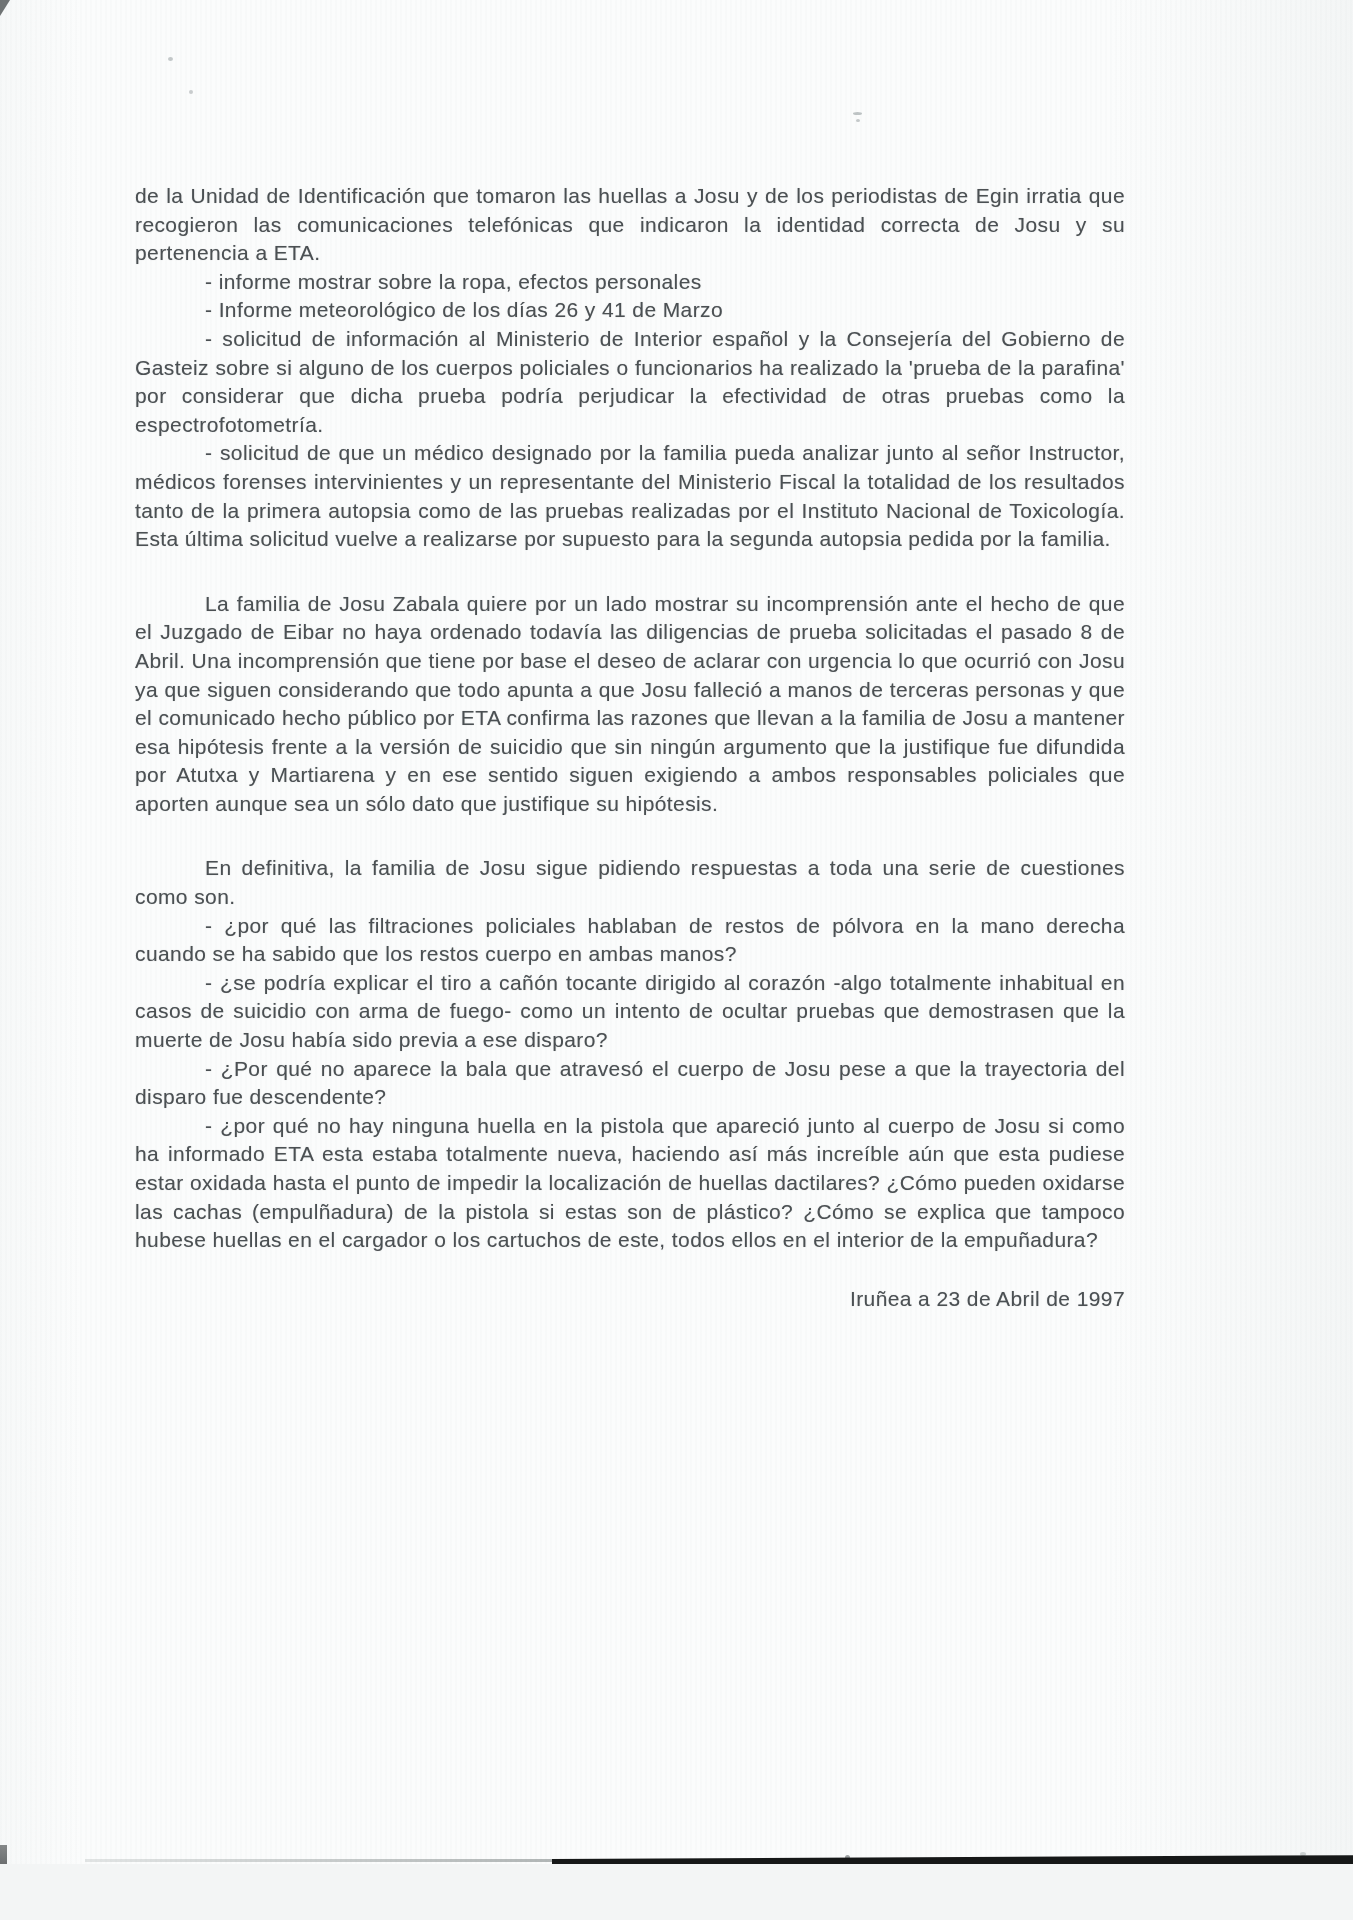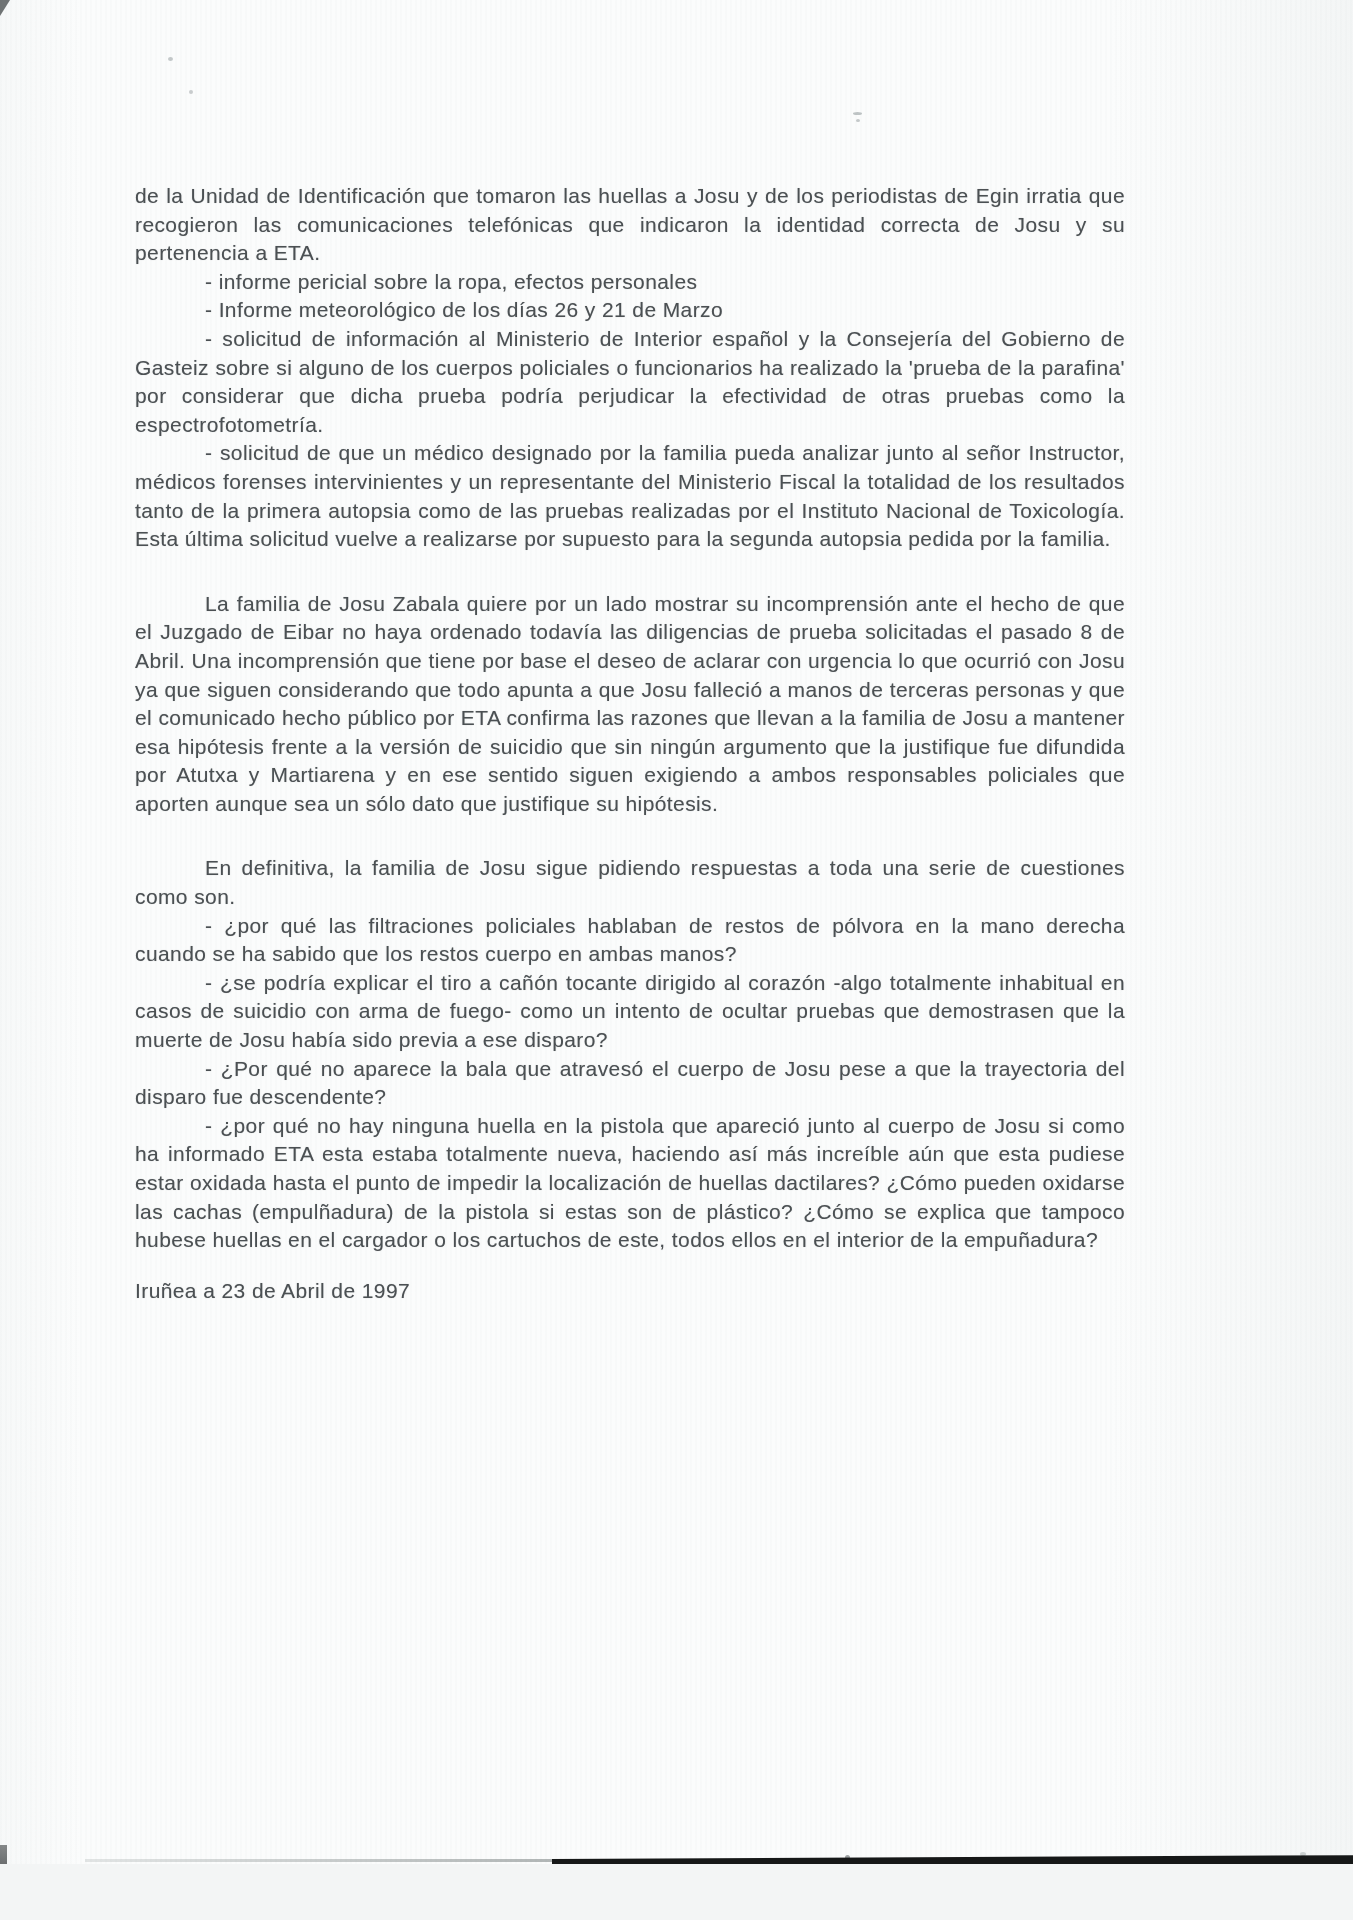--- a/index.html
+++ b/index.html
@@ -31,22 +31,23 @@
     letter-spacing: 0.4px;
     text-shadow: 0 0 1px rgba(75,80,83,0.35);
   }
   .p {
     margin: 0;
     text-align: justify;
   }
   .ind { text-indent: 70px; }
   .sp  { margin-top: 36px; }
   .date {
+    text-align: right;
     text-indent: 0;
-    margin-top: 22px;
+    margin-top: 30px;
   }
   
   .artifact { position: absolute; pointer-events: none; }
   .corner-tl {
     left: 0; top: 0;
     width: 10px; height: 16px;
     background: #4d5254;
     clip-path: polygon(0 0, 100% 0, 0 100%);
     opacity: 0.8;
   }
@@ -74,22 +75,22 @@
     background: linear-gradient(180deg, rgba(40,44,45,0.55), #23282a);
   }
 </style>
 </head>
 <body>
 
 <div class="page">
 
   <div class="doc">
     <p class="p">de la Unidad de Identificación que tomaron las huellas a Josu y de los periodistas de Egin irratia que recogieron las comunicaciones telefónicas que indicaron la identidad correcta de Josu y su pertenencia a ETA.</p>
-    <p class="p ind">- informe pericial sobre la ropa, efectos personales</p>
-    <p class="p ind">- Informe meteorológico de los días 26 y 21 de Marzo</p>
+    <p class="p ind">- informe mostrar sobre la ropa, efectos personales</p>
+    <p class="p ind">- Informe meteorológico de los días 26 y 41 de Marzo</p>
     <p class="p ind">- solicitud de información al Ministerio de Interior español y la Consejería del Gobierno de Gasteiz sobre si alguno de los cuerpos policiales o funcionarios ha realizado la 'prueba de la parafina' por considerar que dicha prueba podría perjudicar la efectividad de otras pruebas como la espectrofotometría.</p>
     <p class="p ind">- solicitud de que un médico designado por la familia pueda analizar junto al señor Instructor, médicos forenses intervinientes y un representante del Ministerio Fiscal la totalidad de los resultados tanto de la primera autopsia como de las pruebas realizadas por el Instituto Nacional de Toxicología. Esta última solicitud vuelve a realizarse por supuesto para la segunda autopsia pedida por la familia.</p>
     <p class="p ind sp">La familia de Josu Zabala quiere por un lado mostrar su incomprensión ante el hecho de que el Juzgado de Eibar no haya ordenado todavía las diligencias de prueba solicitadas el pasado 8 de Abril. Una incomprensión que tiene por base el deseo de aclarar con urgencia lo que ocurrió con Josu ya que siguen considerando que todo apunta a que Josu falleció a manos de terceras personas y que el comunicado hecho público por ETA confirma las razones que llevan a la familia de Josu a mantener esa hipótesis frente a la versión de suicidio que sin ningún argumento que la justifique fue difundida por Atutxa y Martiarena y en ese sentido siguen exigiendo a ambos responsables policiales que aporten aunque sea un sólo dato que justifique su hipótesis.</p>
     <p class="p ind sp">En definitiva, la familia de Josu sigue pidiendo respuestas a toda una serie de cuestiones como son.</p>
     <p class="p ind">- ¿por qué las filtraciones policiales hablaban de restos de pólvora en la mano derecha cuando se ha sabido que los restos cuerpo en ambas manos?</p>
     <p class="p ind">- ¿se podría explicar el tiro a cañón tocante dirigido al corazón -algo totalmente inhabitual en casos de suicidio con arma de fuego- como un intento de ocultar pruebas que demostrasen que la muerte de Josu había sido previa a ese disparo?</p>
     <p class="p ind">- ¿Por qué no aparece la bala que atravesó el cuerpo de Josu pese a que la trayectoria del disparo fue descendente?</p>
     <p class="p ind">- ¿por qué no hay ninguna huella en la pistola que apareció junto al cuerpo de Josu si como ha informado ETA esta estaba totalmente nueva, haciendo así más increíble aún que esta pudiese estar oxidada hasta el punto de impedir la localización de huellas dactilares? ¿Cómo pueden oxidarse las cachas (empulñadura) de la pistola si estas son de plástico? ¿Cómo se explica que tampoco hubese huellas en el cargador o los cartuchos de este, todos ellos en el interior de la empuñadura?</p>
     <p class="p date">Iruñea a 23 de Abril de 1997</p>
   </div>

